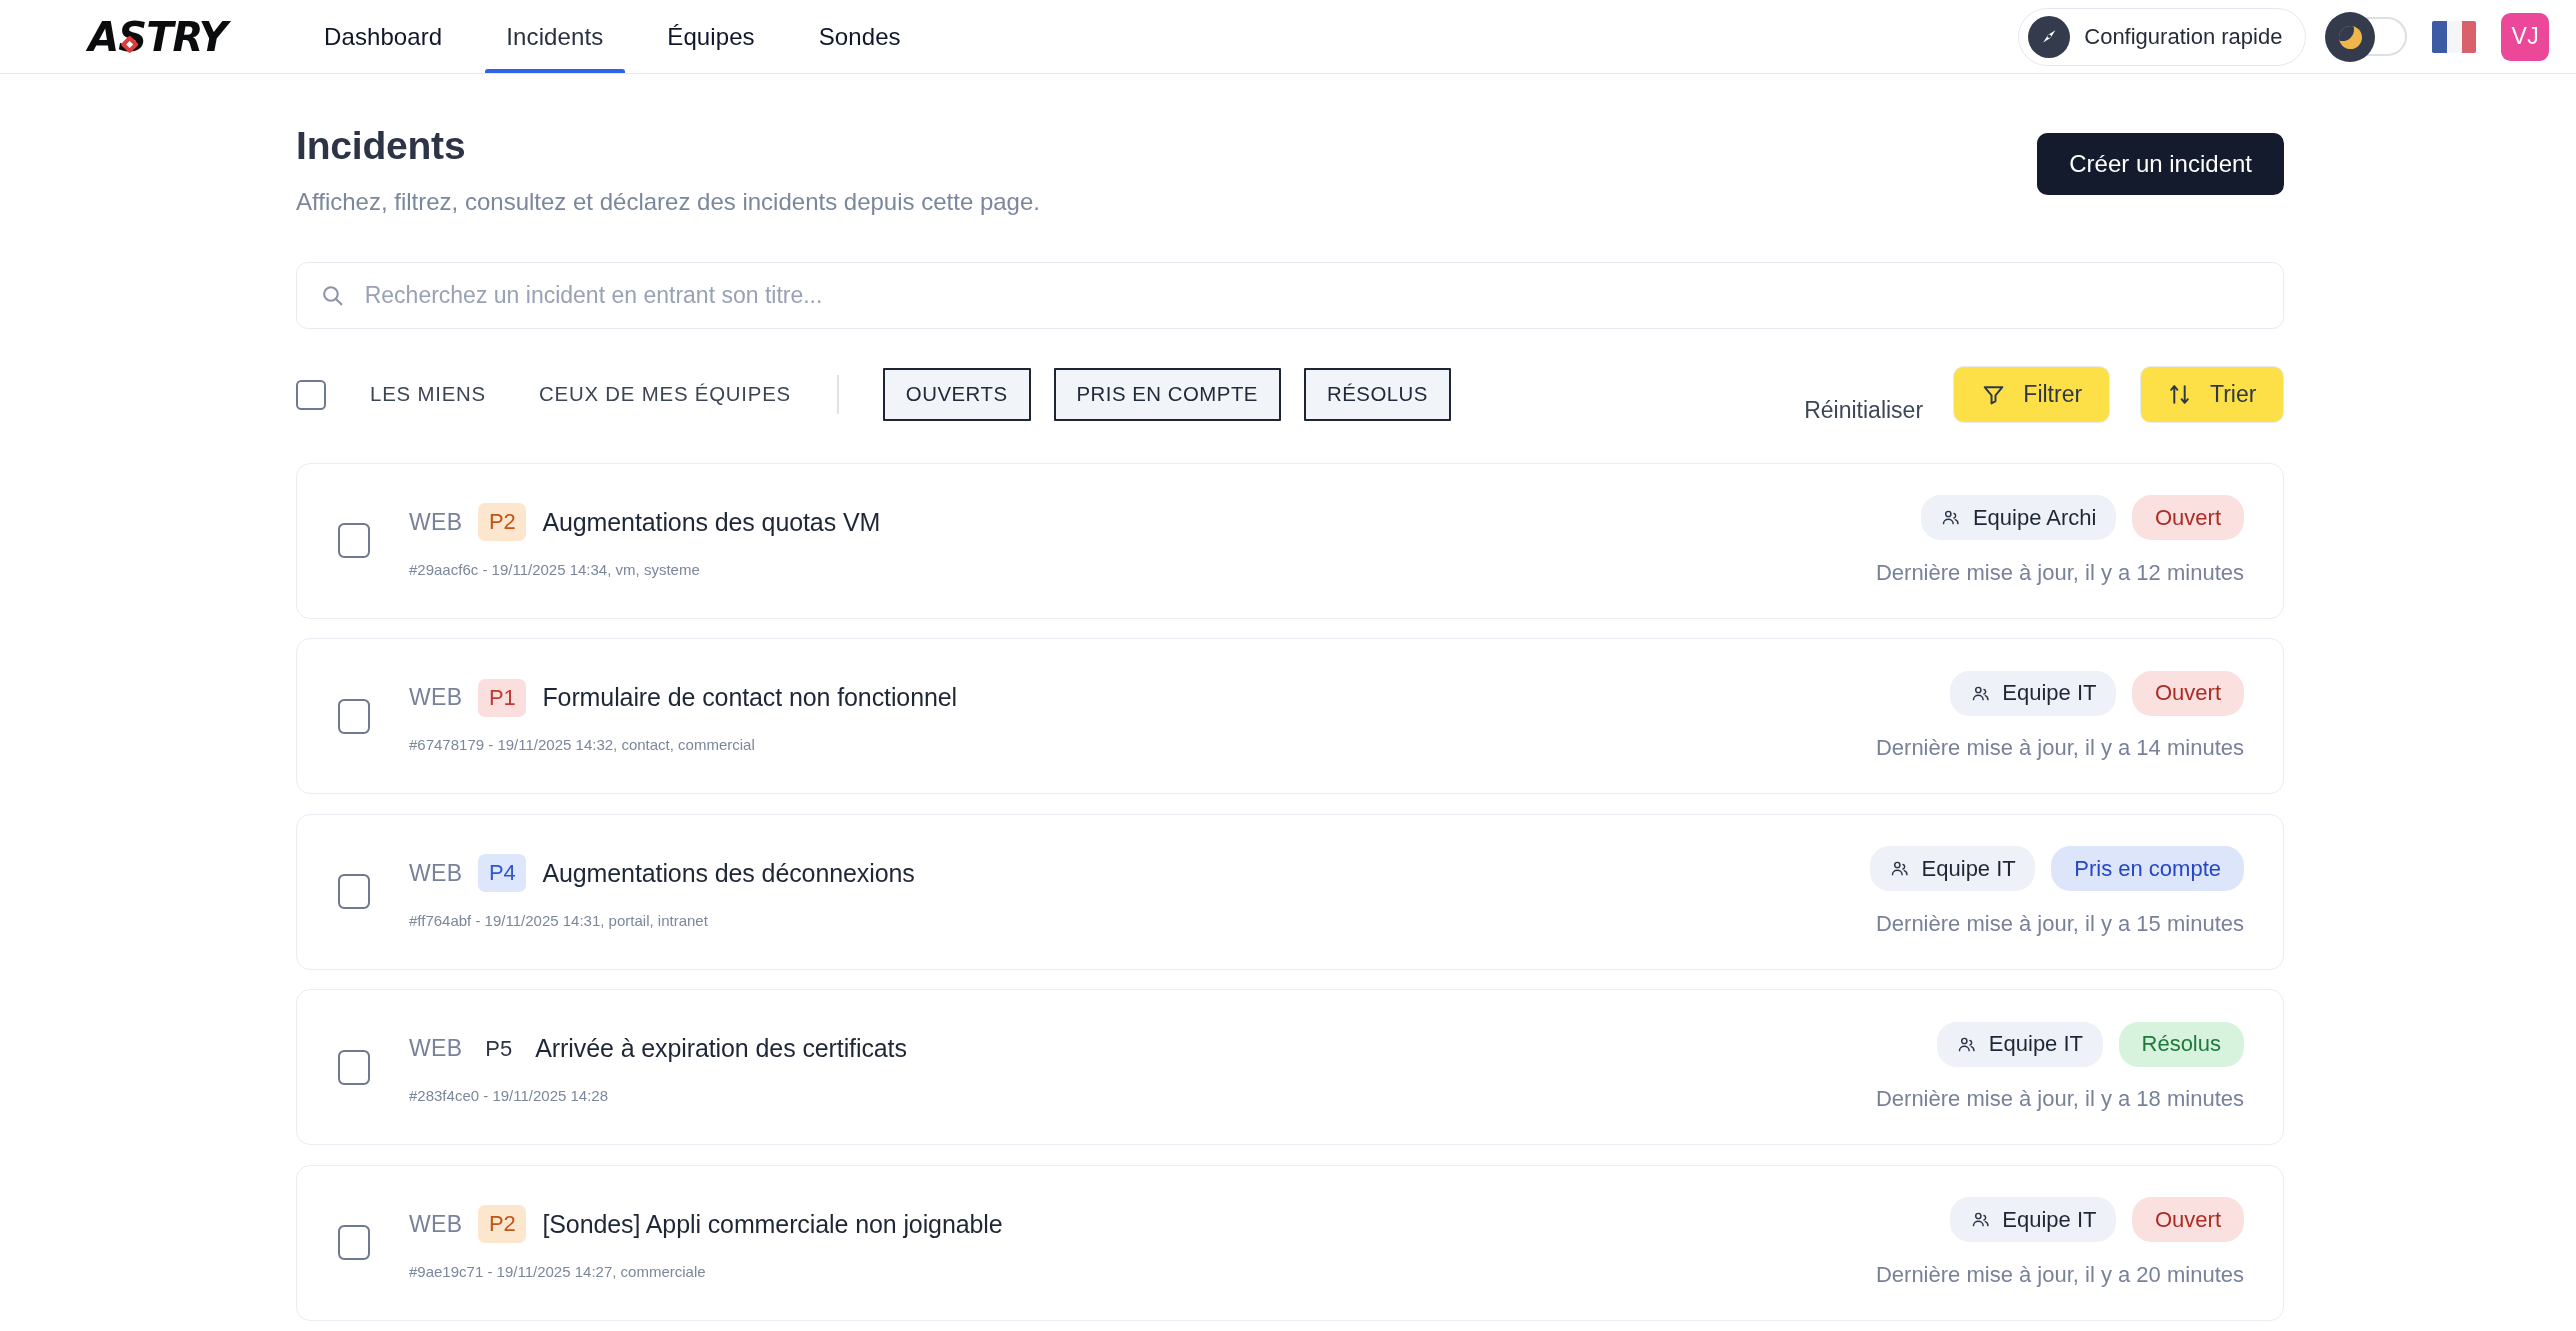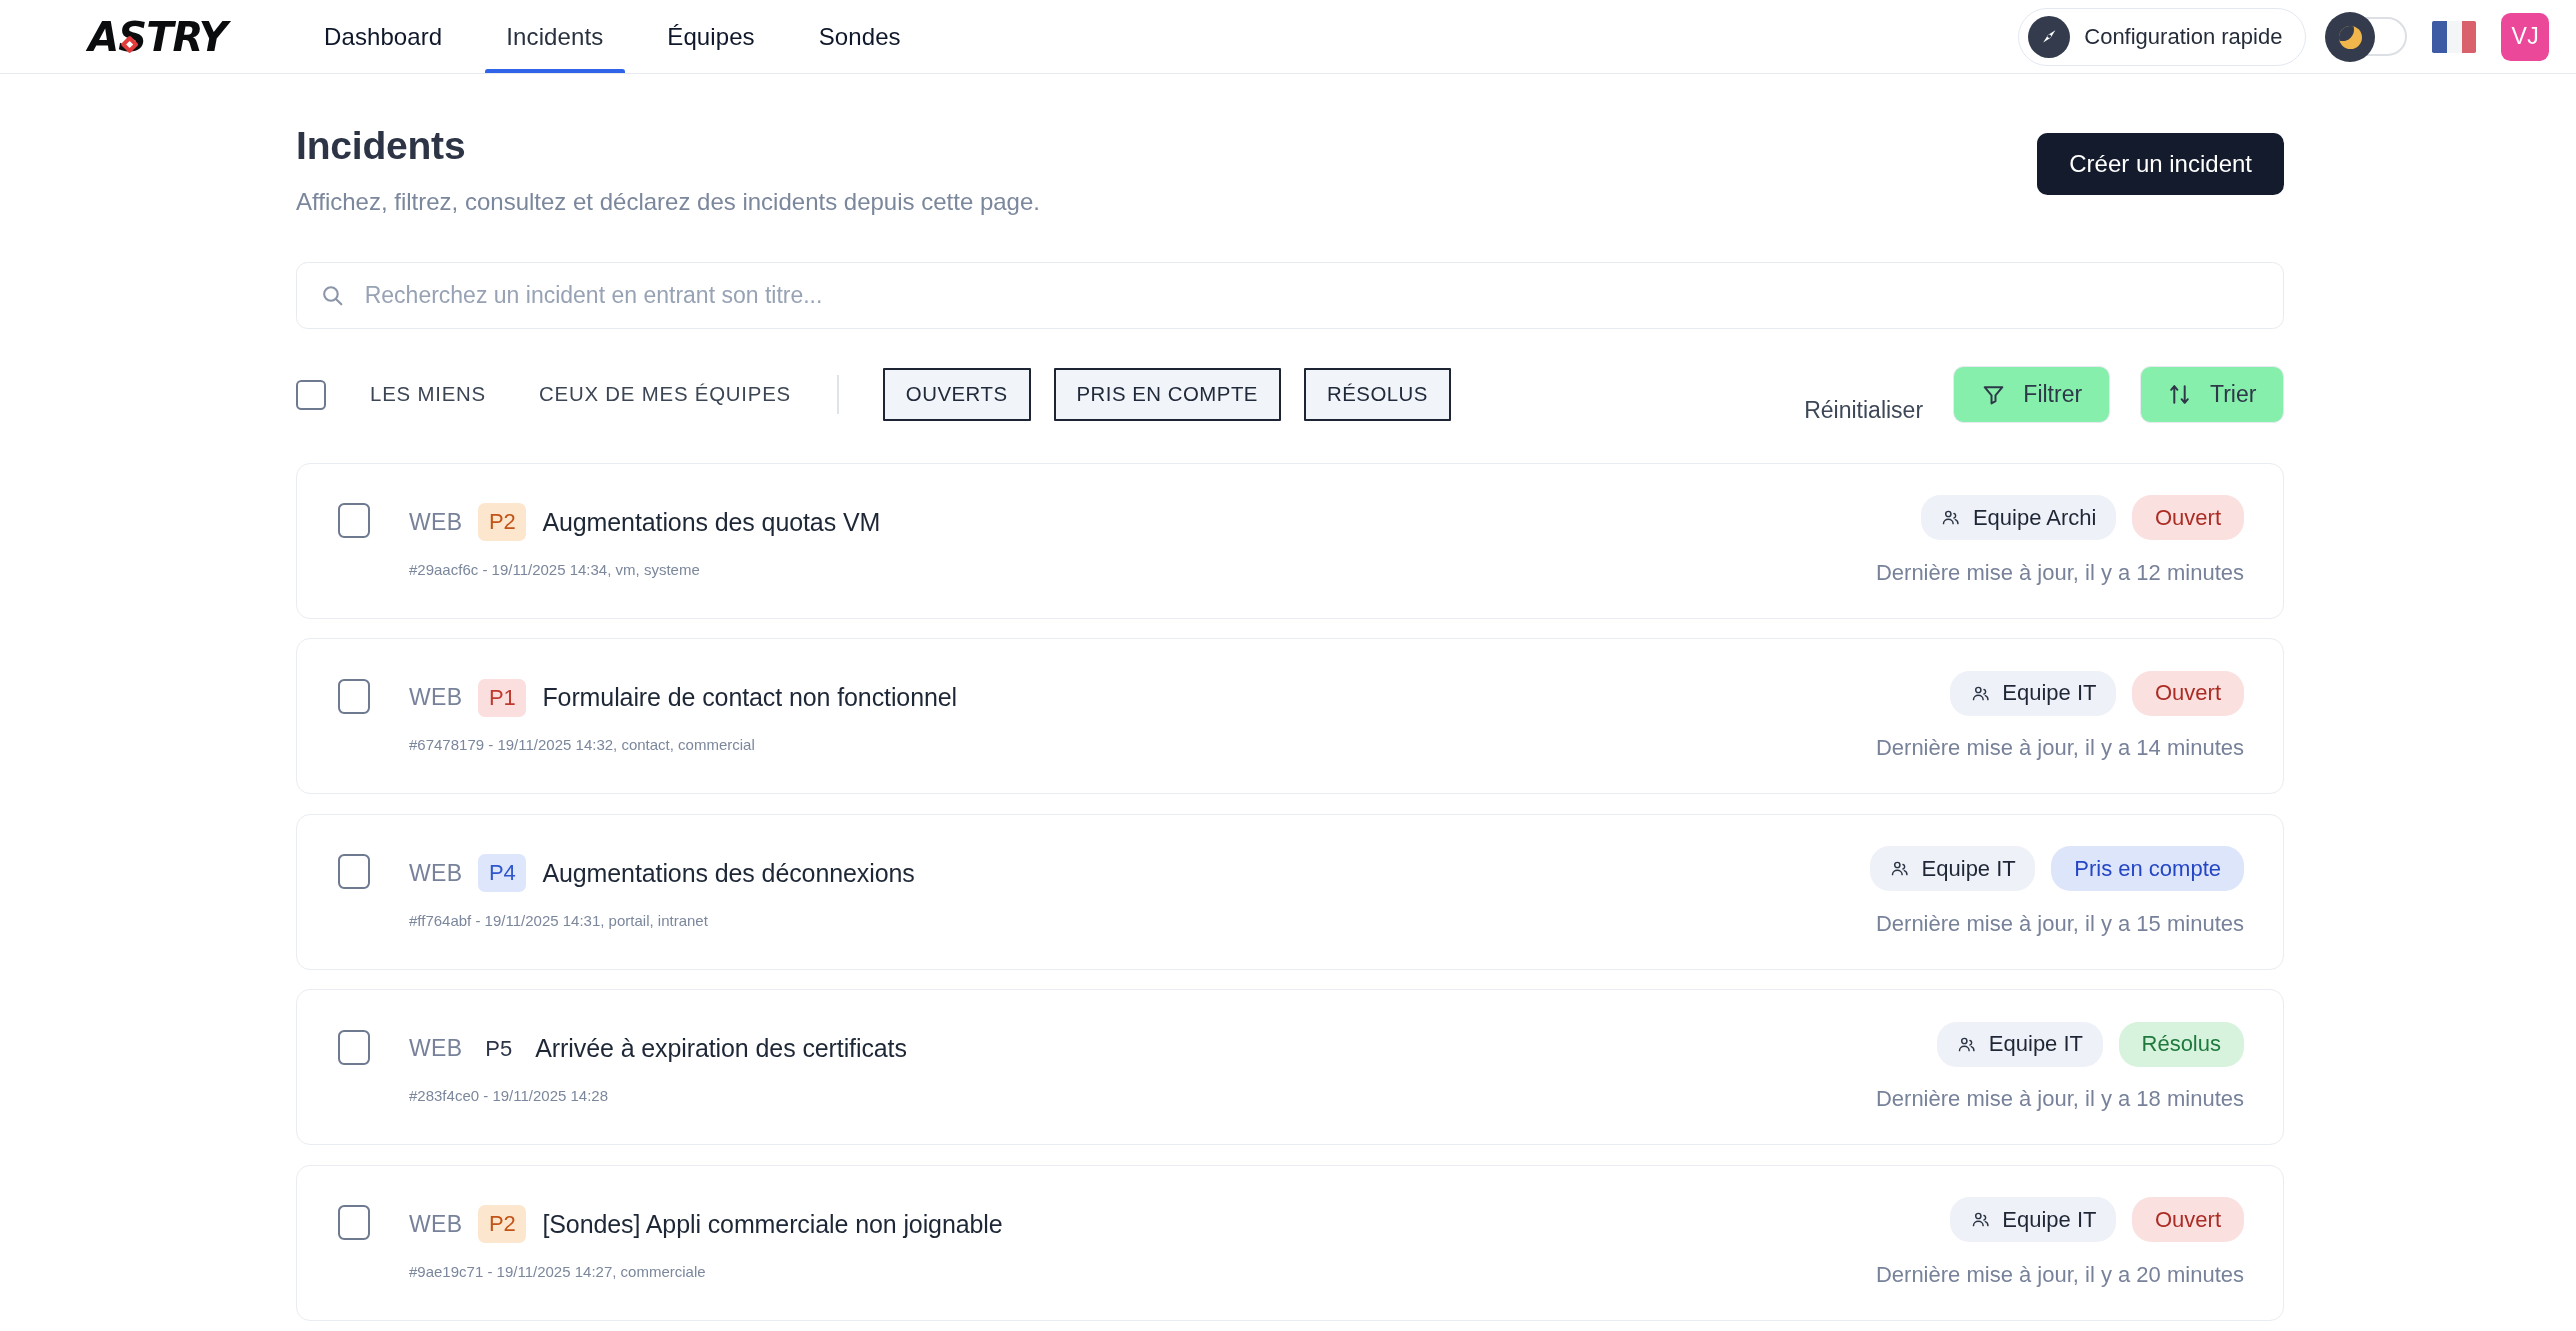--- a/index.html
+++ b/index.html
@@ -263,21 +263,21 @@
   }
   .reset {
     font-size: 23px;
     color: #3d4758;
     cursor: pointer;
     white-space: nowrap;
     margin-top: 32px;
   }
   .obtn {
     border: 1.8px solid #e7eaf0;
-    background: #86efac;
+    background: #fde047;
     border-radius: 10.6px;
     font-size: 23px;
     color: #2e3848;
     padding: 14px 26.6px;
     display: flex; align-items: center; gap: 17.7px;
     cursor: pointer;
     font-family: inherit;
     white-space: nowrap;
   }
 
@@ -286,21 +286,21 @@
   .card {
     border: 1.8px solid #e9ecf2;
     border-radius: 14px;
     background: #fff;
     min-height: 156px;
     display: flex;
     align-items: center;
     padding: 0 39px 0 41px;
     cursor: pointer;
   }
-  .card-main { flex: 1; display: flex; align-items: flex-start; gap: 39px; }
+  .card-main { flex: 1; display: flex; align-items: center; gap: 39px; }
   .card-body { display: flex; flex-direction: column; gap: 19.5px; }
   .row-top { display: flex; align-items: center; gap: 16px; }
   .src {
     font-size: 23px;
     color: #77829a;
     letter-spacing: 0.3px;
   }
   .prio {
     font-size: 22px;
     font-weight: 400;

